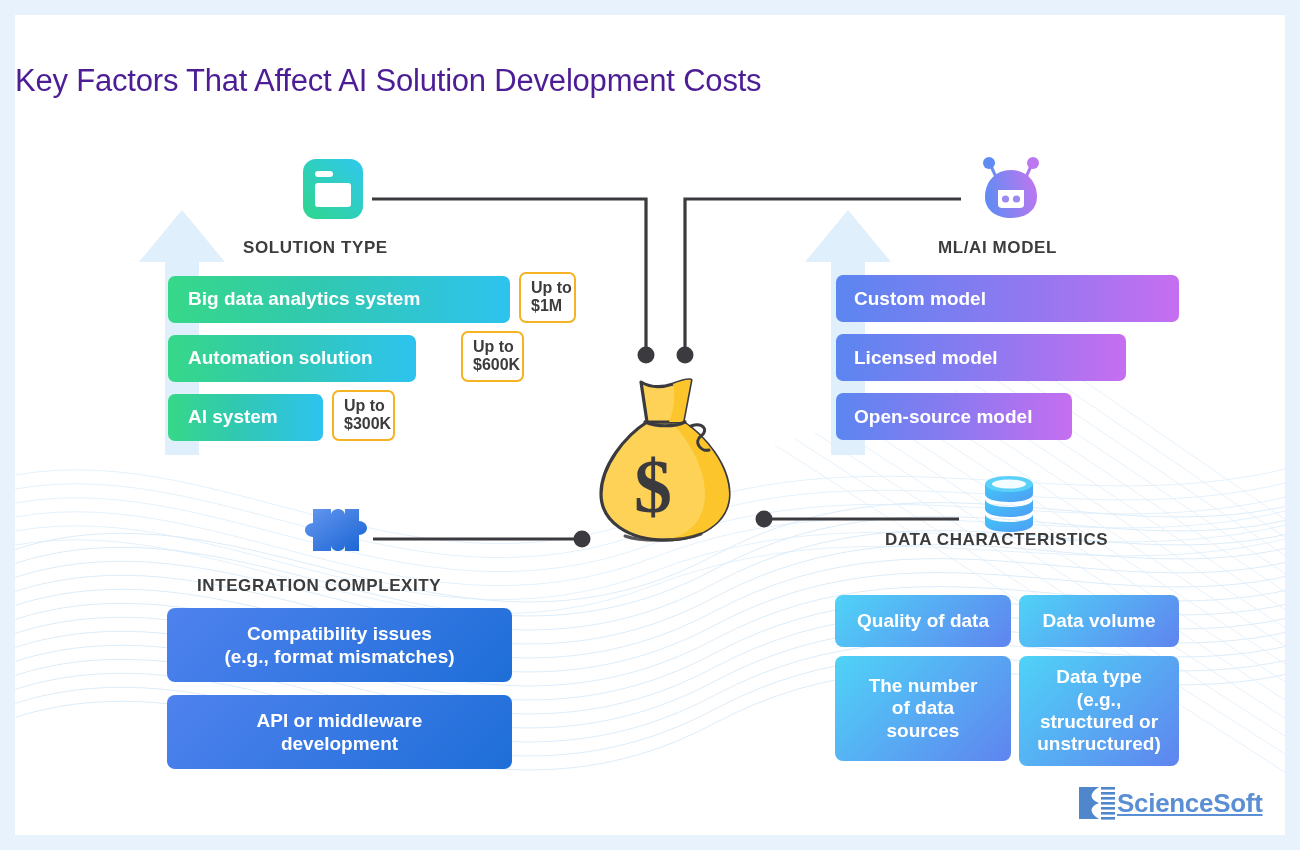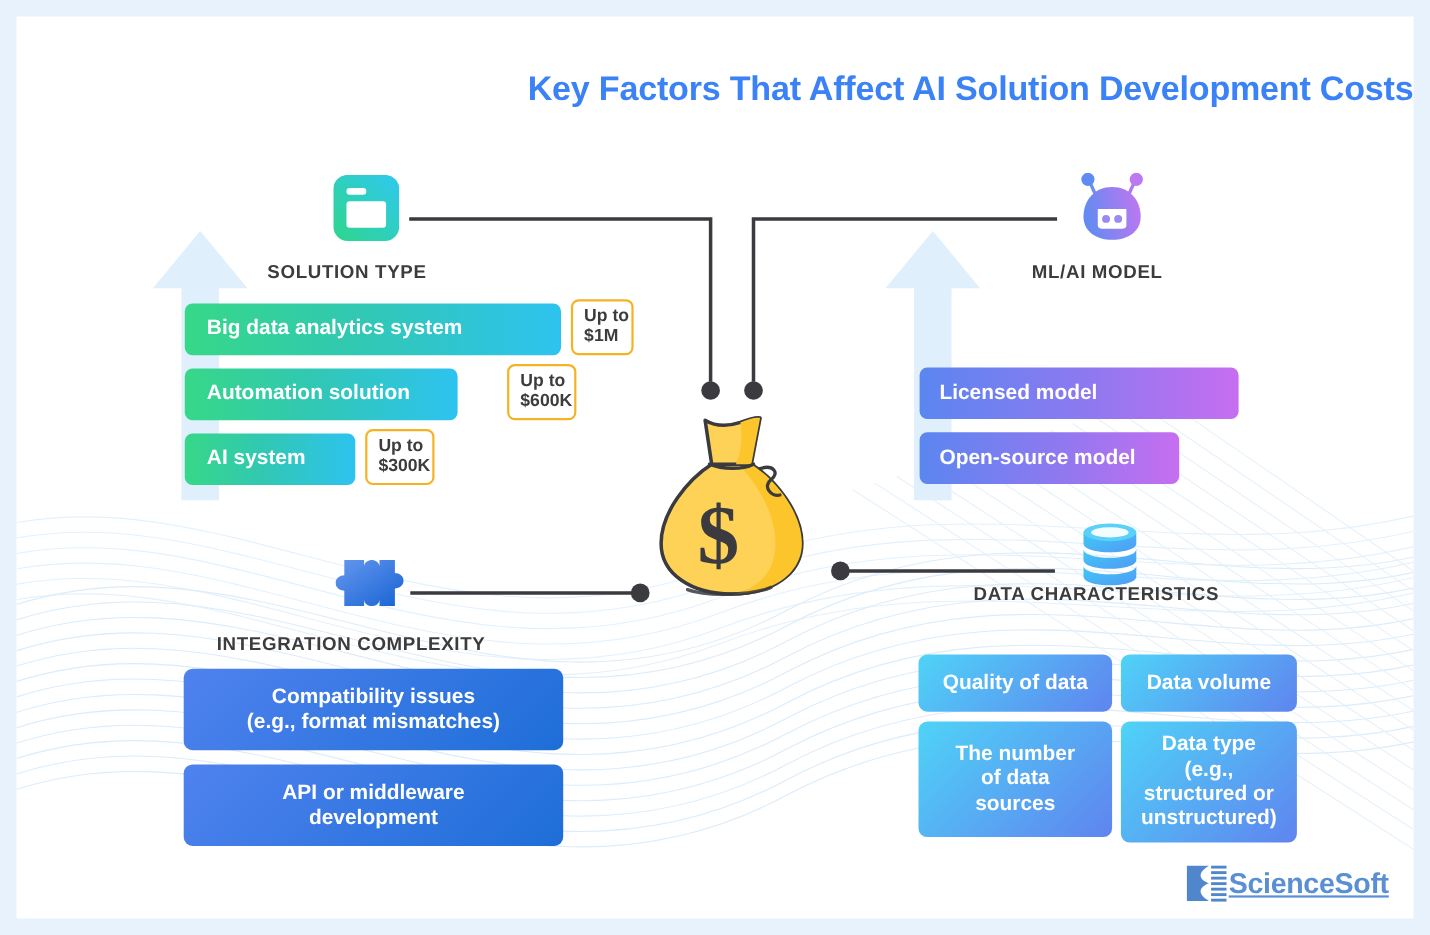--- a/index.html
+++ b/index.html
@@ -16,22 +16,22 @@
     background: #ffffff;
     overflow: hidden;
   }
 
   
   #bg-waves { position: absolute; left: 0; top: 0; width: 1270px; height: 820px; pointer-events: none; }
 
   
   #page-title {
     position: absolute; left: 0; top: 48px; width: 1270px;
-    text-align: right;
-    font-size: 31px; font-weight: bold; color: #3b82f6;
+    text-align: left;
+    font-size: 31px; font-weight: normal; color: #4c1d95;
     letter-spacing: -0.2px;
   }
 
   
   #connectors { position: absolute; left: 0; top: 0; width: 1270px; height: 820px; pointer-events: none; }
 
   
   .quadrant { position: absolute; }
   .quad-heading {
     position: absolute;
@@ -247,20 +247,21 @@
         <circle cx="53" cy="6" r="6" fill="#bd77f0"></circle>
         <path d="M31,13 C47,13 57,25 57,40 C57,53 46,61 31,61 C16,61 5,53 5,40 C5,25 15,13 31,13 Z" fill="url(#gradBot)"></path>
         <path d="M18,33 L44,33 L44,48 C44,50 42,51 40,51 L22,51 C20,51 18,50 18,48 Z" fill="#ffffff"></path>
         <circle cx="25.5" cy="42" r="3.6" fill="#9a8bf0"></circle>
         <circle cx="36.5" cy="42" r="3.6" fill="#9a8bf0"></circle>
       </svg>
     </div>
 
     <div class="quad-heading">ML/AI MODEL</div>
 
+    <div class="ml-bar" style="top:120px; width:343px;">Custom model</div>
     <div class="ml-bar" style="top:179px; width:290px;">Licensed model</div>
     <div class="ml-bar" style="top:238px; width:236px;">Open-source model</div>
   </div>
 
   <div class="quadrant" id="integration-complexity">
 
     <div class="icon-box">
       <svg width="62" height="56" viewBox="0 0 62 56">
         <defs>
           <linearGradient id="gradPuz" x1="0" y1="0" x2="1" y2="1">

